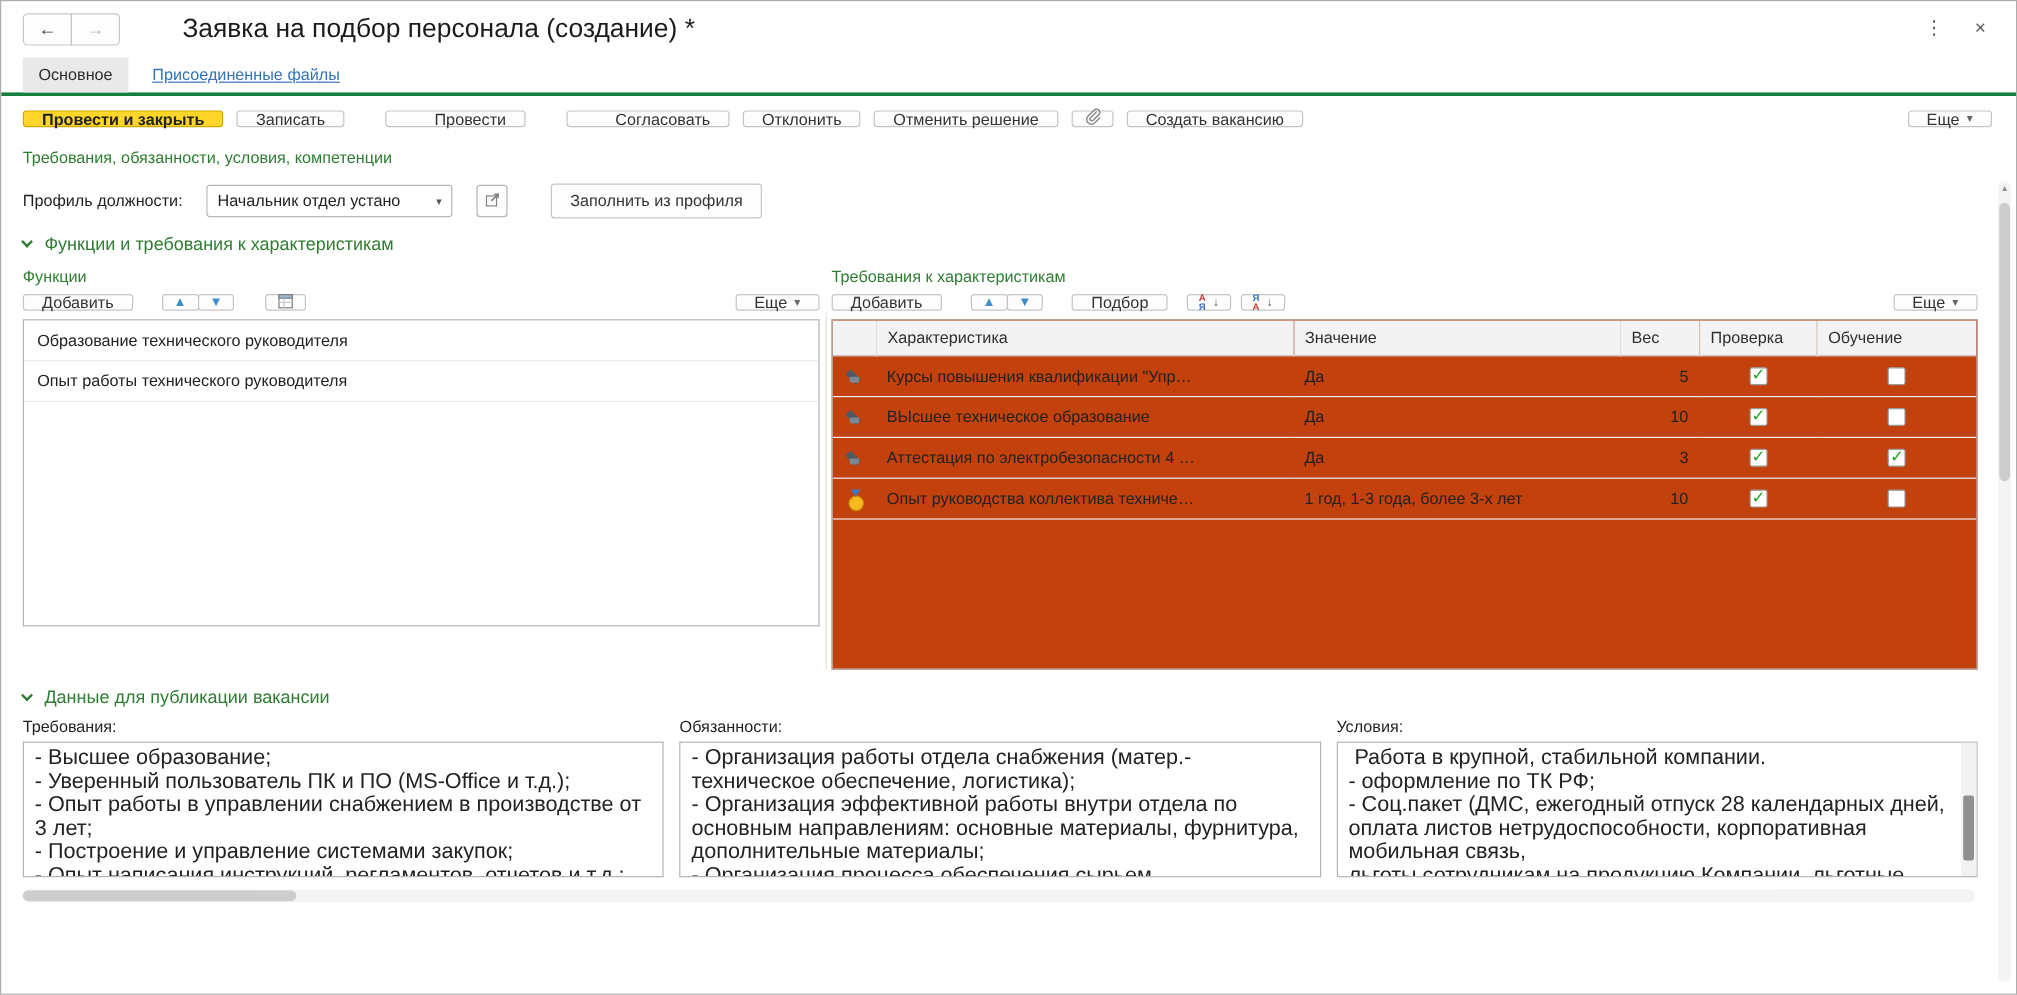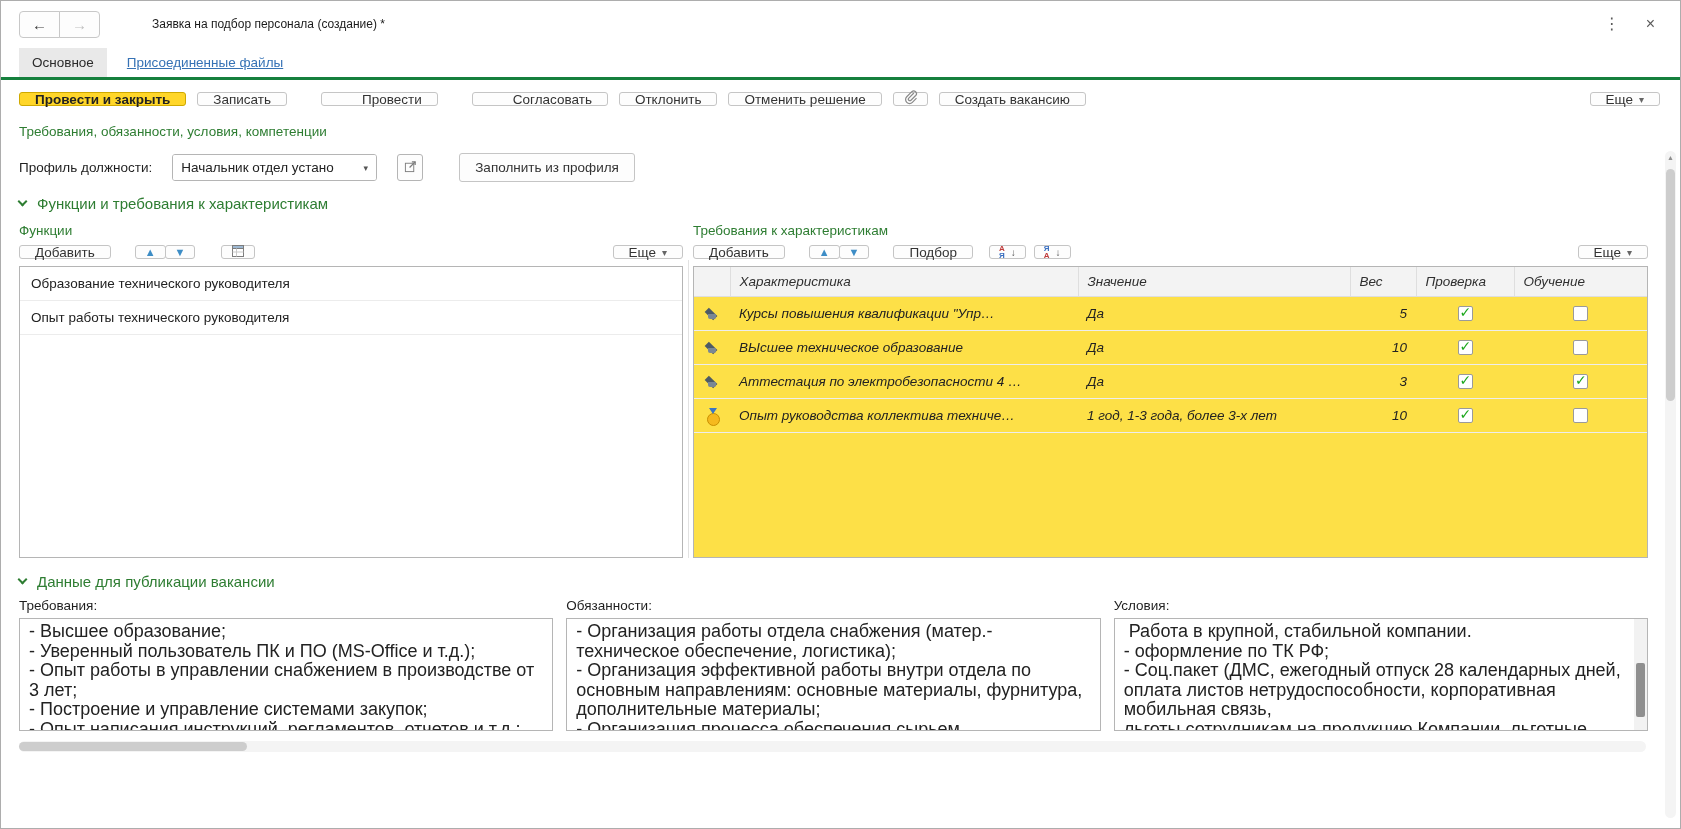--- a/index.html
+++ b/index.html
@@ -10,21 +10,21 @@
   }
   .window { position:absolute; inset:0; border:1px solid #adadad; background:#fff; overflow:hidden; }
 
   
   .topbar { height:46px; display:flex; align-items:center; padding:0 20px 0 18px; }
   .navgrp { display:flex; }
   .nav-btn { width:41px; height:27px; background:#fdfdfd; border:1px solid #c8c8c8;
     display:flex; align-items:center; justify-content:center; font-size:15px; color:#3a3a3a; cursor:pointer; }
   .nav-btn.back { border-radius:4px 0 0 4px; }
   .nav-btn.fwd  { border-radius:0 4px 4px 0; margin-left:-1px; color:#c0c0c0; }
-  .title { margin-left:52px; font-size:12px; color:#1b1b1b; white-space:nowrap; }
+  .title { margin-left:52px; font-size:22px; color:#1b1b1b; white-space:nowrap; }
   .win-controls { margin-left:auto; display:flex; align-items:center; gap:16px; }
   .win-btn { background:none; border:0; font-size:16px; color:#5a5a5a; cursor:pointer; padding:2px 5px; line-height:1; }
 
   
   .tabs { display:flex; align-items:center; padding:0 18px; gap:20px; height:33px; border-bottom:3px solid #15803d; }
   .tab { padding:7px 13px; background:#e9e9e9; color:#2b2b2b; font-size:13.5px; cursor:pointer; }
   .tab-link { color:#3672b5; text-decoration:underline; font-size:13.5px; cursor:pointer; }
 
   
   .toolbar { display:flex; align-items:center; padding:12px 20px 12px 18px; gap:11px; }
@@ -61,24 +61,24 @@
   .pane-title { color:#2e7d32; font-size:13.5px; margin:7px 0 7px; }
   .pane-toolbar { display:flex; align-items:center; gap:8px; margin-bottom:7px; }
   .btn-pair { display:flex; }
   .btn-pair .btn + .btn { margin-left:-1px; }
   .arr { color:#3d8dc6; font-size:11px; }
   .sort-letters { display:flex; flex-direction:column; font-size:8px; line-height:7px; font-weight:700; }
   .sort-letters .a  { color:#c03c3c; }
   .sort-letters .ya { color:#3a6fc0; }
   .sort-arrow { font-size:10px; color:#555; }
 
-  .listbox { border:1px solid #b5b5b5; height:292px; background:#fff; overflow:hidden; }
+  .listbox { border:1px solid #b5b5b5; height:256px; background:#fff; overflow:hidden; }
   .list-item { padding:9px 11px; border-bottom:1px solid #ececec; font-size:13.5px; color:#222; cursor:pointer; }
 
-  .gridbox { border:1px solid #b5b5b5; height:292px; background:#fde047; overflow:hidden;font-style:italic; }
+  .gridbox { border:1px solid #b5b5b5; height:292px; background:#c2410c; overflow:hidden; }
   table { width:100%; border-collapse:collapse; table-layout:fixed; }
   th { background:#f3f3f3; border:1px solid #dedede; border-top:0; font-weight:400; text-align:left;
     padding:7px 9px; font-size:13.5px; color:#2f2f2f; cursor:pointer; white-space:nowrap; overflow:hidden; }
   th:first-child { border-left:0; } th:last-child { border-right:0;margin-left:24px; }
   td { padding:7px 9px; border-bottom:1px solid #ededed; font-size:13.5px; color:#222;
     white-space:nowrap; overflow:hidden; text-overflow:ellipsis; }
   td.num { text-align:right; }
   td.cb-cell { text-align:center; }
   tr.data-row { cursor:pointer; height:34px; }
 

